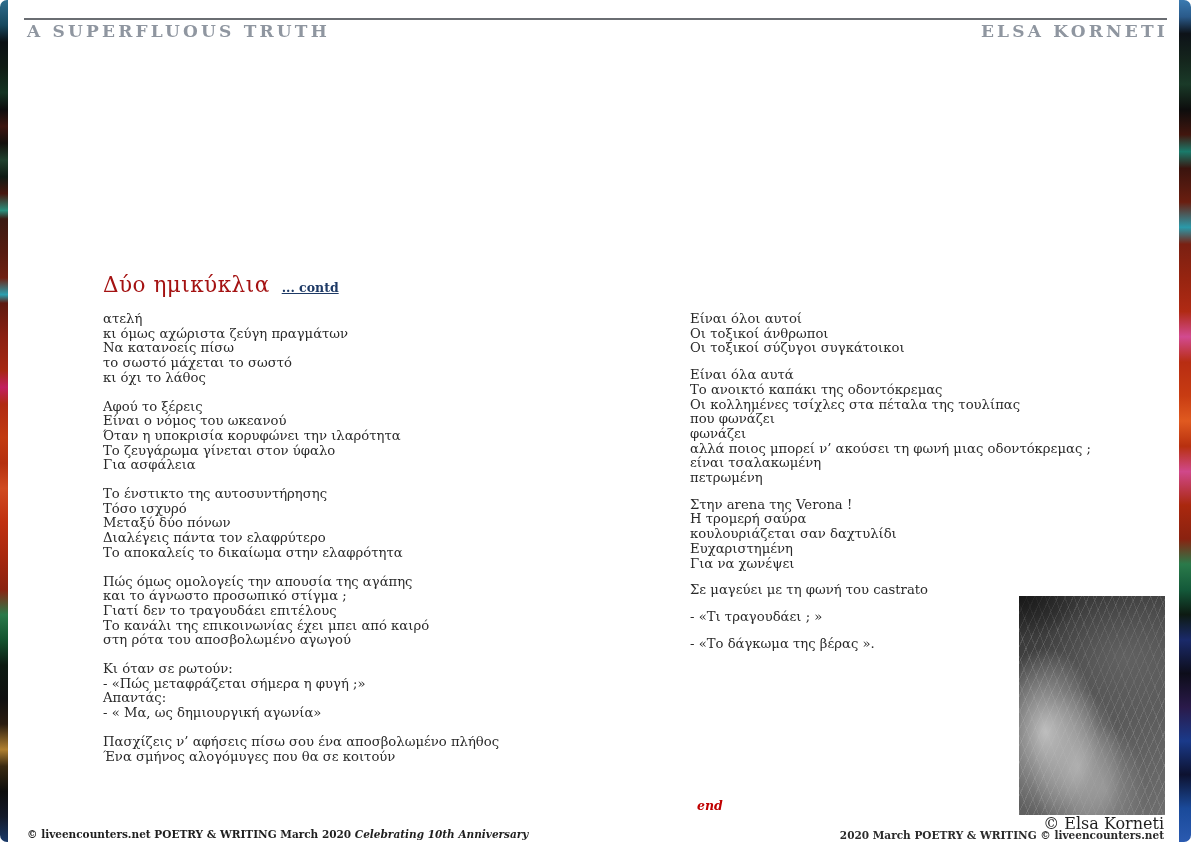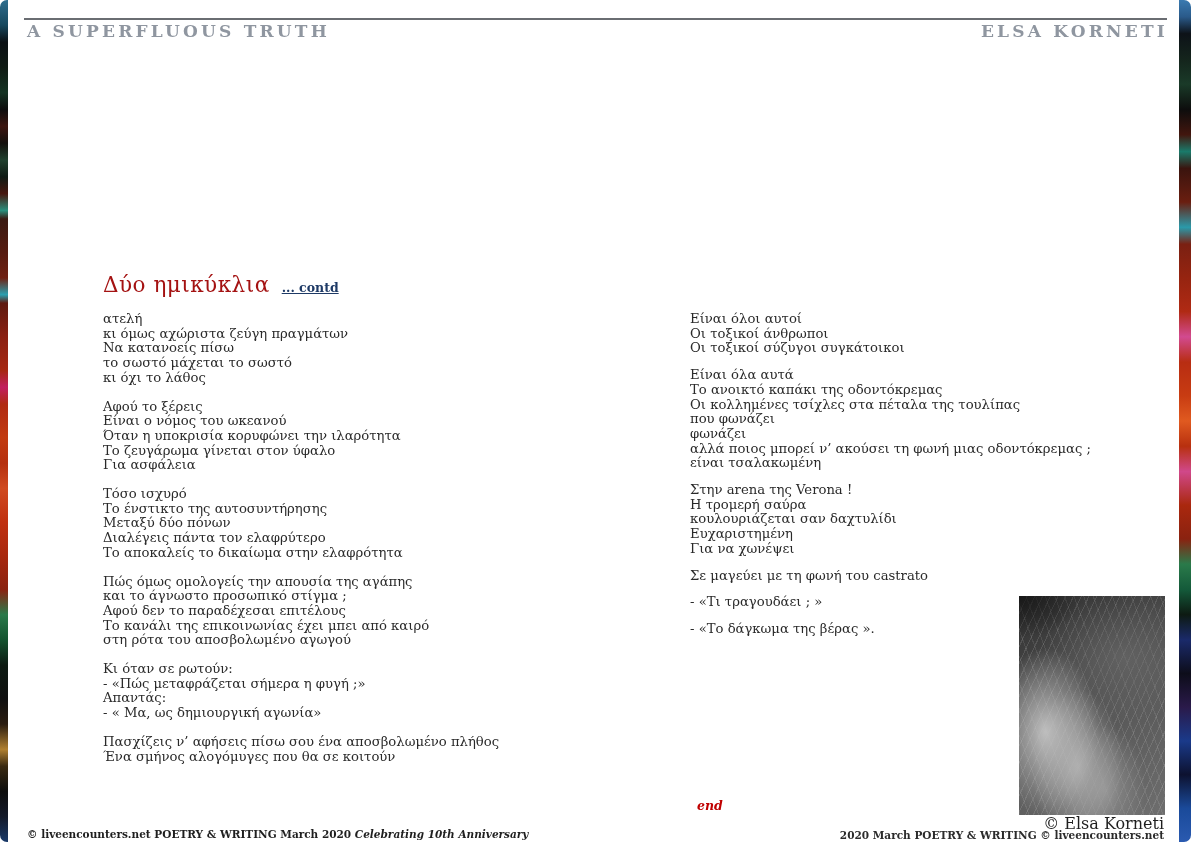--- a/index.html
+++ b/index.html
@@ -100,30 +100,30 @@
         <div class="poem-line">κι όχι το λάθος</div>
       </div>
       <div class="stanza">
         <div class="poem-line">Αφού το ξέρεις</div>
         <div class="poem-line">Είναι ο νόμος του ωκεανού</div>
         <div class="poem-line">Όταν η υποκρισία κορυφώνει την ιλαρότητα</div>
         <div class="poem-line">Το ζευγάρωμα γίνεται στον ύφαλο</div>
         <div class="poem-line">Για ασφάλεια</div>
       </div>
       <div class="stanza">
+        <div class="poem-line">Το ένστικτο της αυτοσυντήρησης</div>
         <div class="poem-line">Τόσο ισχυρό</div>
-        <div class="poem-line">Το ένστικτο της αυτοσυντήρησης</div>
         <div class="poem-line">Μεταξύ δύο πόνων</div>
         <div class="poem-line">Διαλέγεις πάντα τον ελαφρύτερο</div>
         <div class="poem-line">Το αποκαλείς το δικαίωμα στην ελαφρότητα</div>
       </div>
       <div class="stanza">
         <div class="poem-line">Πώς όμως ομολογείς την απουσία της αγάπης</div>
         <div class="poem-line">και το άγνωστο προσωπικό στίγμα ;</div>
-        <div class="poem-line">Αφού δεν το παραδέχεσαι επιτέλους</div>
+        <div class="poem-line">Γιατί δεν το τραγουδάει επιτέλους</div>
         <div class="poem-line">Το κανάλι της επικοινωνίας έχει μπει από καιρό</div>
         <div class="poem-line">στη ρότα του αποσβολωμένο αγωγού</div>
       </div>
       <div class="stanza">
         <div class="poem-line">Κι όταν σε ρωτούν:</div>
         <div class="poem-line">- «Πώς μεταφράζεται σήμερα η φυγή ;»</div>
         <div class="poem-line">Απαντάς:</div>
         <div class="poem-line">- « Μα, ως δημιουργική αγωνία»</div>
       </div>
       <div class="stanza">
@@ -138,20 +138,21 @@
         <div class="poem-line">Οι τοξικοί σύζυγοι συγκάτοικοι</div>
       </div>
       <div class="stanza">
         <div class="poem-line">Είναι όλα αυτά</div>
         <div class="poem-line">Το ανοικτό καπάκι της οδοντόκρεμας</div>
         <div class="poem-line">Οι κολλημένες τσίχλες στα πέταλα της τουλίπας</div>
         <div class="poem-line">που φωνάζει</div>
         <div class="poem-line">φωνάζει</div>
         <div class="poem-line">αλλά ποιος μπορεί ν’ ακούσει τη φωνή μιας οδοντόκρεμας ;</div>
         <div class="poem-line">είναι τσαλακωμένη</div>
+        <div class="poem-line">πετρωμένη</div>
       </div>
       <div class="stanza">
         <div class="poem-line">Στην arena της Verona !</div>
         <div class="poem-line">Η τρομερή σαύρα</div>
         <div class="poem-line">κουλουριάζεται σαν δαχτυλίδι</div>
         <div class="poem-line">Ευχαριστημένη</div>
         <div class="poem-line">Για να χωνέψει</div>
       </div>
       <div class="stanza">
         <div class="poem-line">Σε μαγεύει με τη φωνή του castrato</div>

